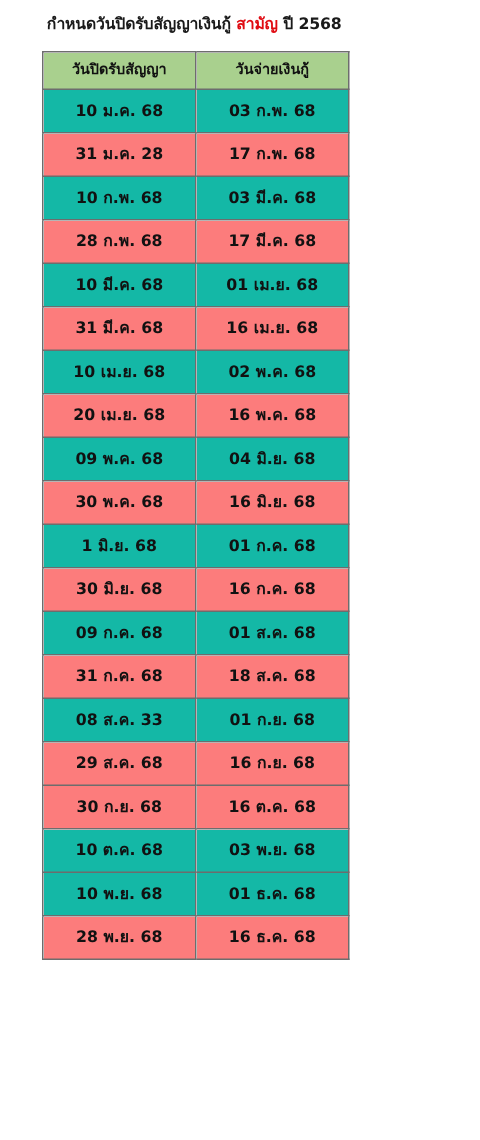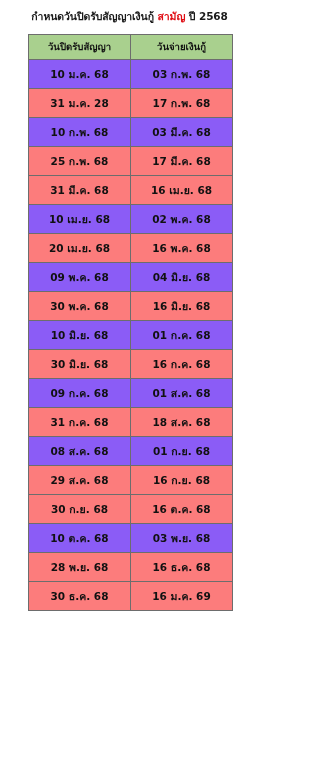--- a/index.html
+++ b/index.html
@@ -74,21 +74,21 @@
   }
   table.schedule thead th {
     background: #a9d08e;
     font-weight: bold;
     font-size: 9.6px;
     height: 24px;
     line-height: 24px;
     color: #111111;
   }
   table.schedule tbody tr.even-row td {
-    background: #8b5cf6;
+    background: #14b8a6;
     font-weight: bold;
   }
   table.schedule tbody tr.odd-row td {
     background: #fc7c7c;
     font-weight: bold;
   }
 </style>
 </head>
 <body>
 
@@ -117,22 +117,26 @@
           </tr>
           <tr class="odd-row">
             <td>31 ม.ค. 28</td>
             <td>17 ก.พ. 68</td>
           </tr>
           <tr class="even-row">
             <td>10 ก.พ. 68</td>
             <td>03 มี.ค. 68</td>
           </tr>
           <tr class="odd-row">
-            <td>25 ก.พ. 68</td>
+            <td>28 ก.พ. 68</td>
             <td>17 มี.ค. 68</td>
+          </tr>
+          <tr class="even-row">
+            <td>10 มี.ค. 68</td>
+            <td>01 เม.ย. 68</td>
           </tr>
           <tr class="odd-row">
             <td>31 มี.ค. 68</td>
             <td>16 เม.ย. 68</td>
           </tr>
           <tr class="even-row">
             <td>10 เม.ย. 68</td>
             <td>02 พ.ค. 68</td>
           </tr>
           <tr class="odd-row">
@@ -141,56 +145,56 @@
           </tr>
           <tr class="even-row">
             <td>09 พ.ค. 68</td>
             <td>04 มิ.ย. 68</td>
           </tr>
           <tr class="odd-row">
             <td>30 พ.ค. 68</td>
             <td>16 มิ.ย. 68</td>
           </tr>
           <tr class="even-row">
-            <td>10 มิ.ย. 68</td>
+            <td>1 มิ.ย. 68</td>
             <td>01 ก.ค. 68</td>
           </tr>
           <tr class="odd-row">
             <td>30 มิ.ย. 68</td>
             <td>16 ก.ค. 68</td>
           </tr>
           <tr class="even-row">
             <td>09 ก.ค. 68</td>
             <td>01 ส.ค. 68</td>
           </tr>
           <tr class="odd-row">
             <td>31 ก.ค. 68</td>
             <td>18 ส.ค. 68</td>
           </tr>
           <tr class="even-row">
-            <td>08 ส.ค. 68</td>
+            <td>08 ส.ค. 33</td>
             <td>01 ก.ย. 68</td>
           </tr>
           <tr class="odd-row">
             <td>29 ส.ค. 68</td>
             <td>16 ก.ย. 68</td>
           </tr>
           <tr class="odd-row">
             <td>30 ก.ย. 68</td>
             <td>16 ต.ค. 68</td>
           </tr>
           <tr class="even-row">
             <td>10 ต.ค. 68</td>
             <td>03 พ.ย. 68</td>
           </tr>
+          <tr class="even-row">
+            <td>10 พ.ย. 68</td>
+            <td>01 ธ.ค. 68</td>
+          </tr>
           <tr class="odd-row">
             <td>28 พ.ย. 68</td>
             <td>16 ธ.ค. 68</td>
-          </tr>
-          <tr class="odd-row">
-            <td>30 ธ.ค. 68</td>
-            <td>16 ม.ค. 69</td>
           </tr>
         </tbody>
     </table>
   </div>
 
 </div>
 
 </body></html>

